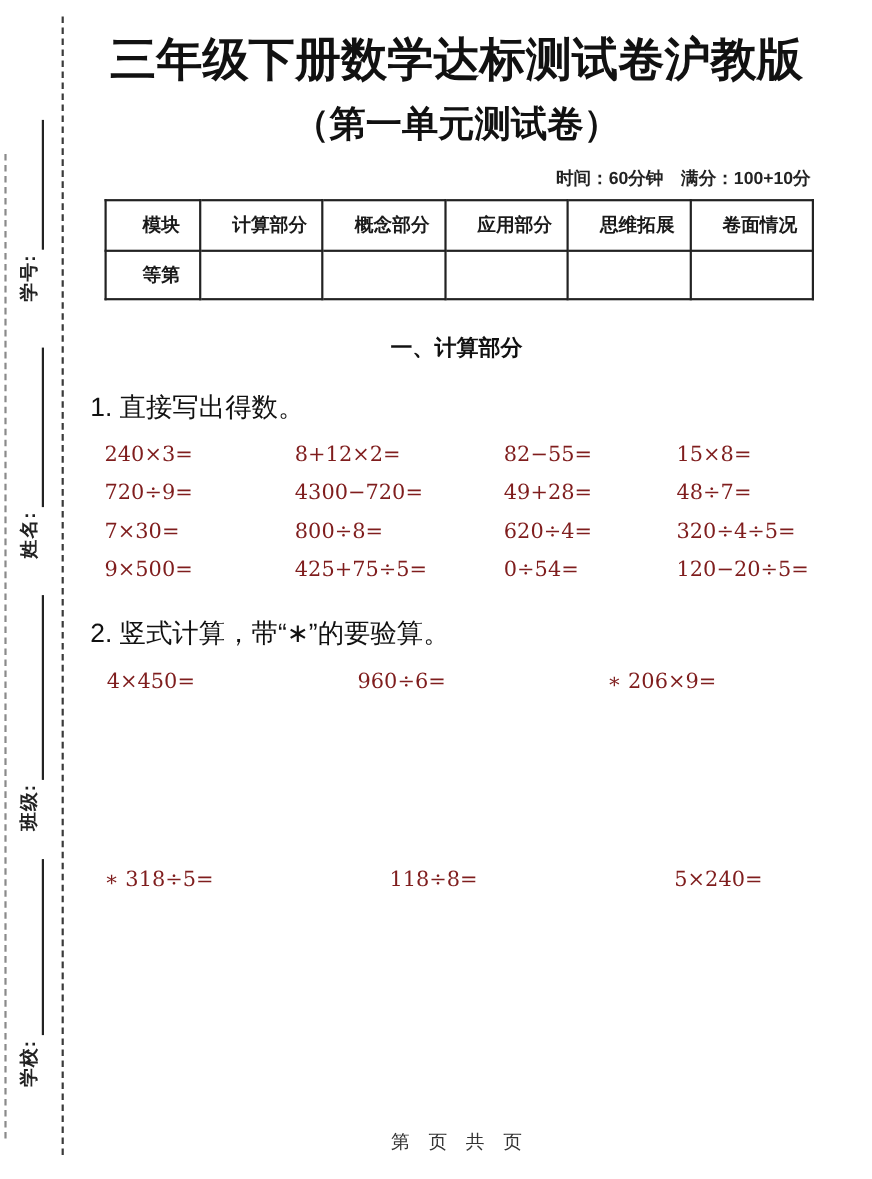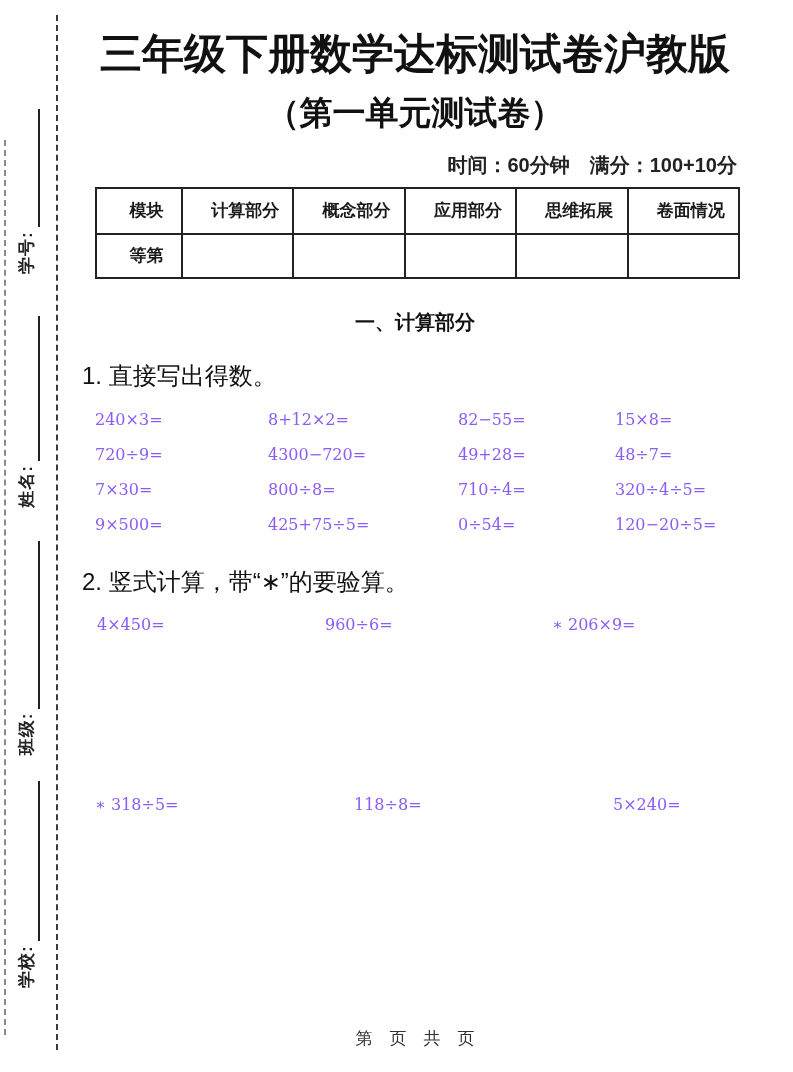--- a/index.html
+++ b/index.html
@@ -55,21 +55,21 @@
   .page-subtitle {
     margin-top: 10px;
     text-align: center;
     font-size: 33px; font-weight: bold;
     color: #111;
   }
   .exam-meta {
     margin-top: 16px;
     padding-right: 18px;
     text-align: right;
-    font-size: 20px; font-weight: bold;
+    font-size: 16px; font-weight: bold;
     color: #222;
   }
   table.score-table {
     border-collapse: collapse;
     margin: 8px 15px 0 20px;
     width: 645px;
     table-layout: fixed;
   }
   .score-table th, .score-table td {
     border: 2px solid #222;
@@ -88,21 +88,21 @@
     font-size: 20px; font-weight: bold;
     color: #111;
   }
   .q-label {
     margin: 24px 0 0 7px;
     font-size: 24px; font-weight: normal;
     color: #111;
   }
   .eq { 
     font-family: "DejaVu Serif", "Liberation Serif", serif;
-    font-size: 16px; color: #8b5cf6;
+    font-size: 19px; color: #7f1d1d;
   }
   .q1-grid {
     display: grid;
     grid-template-columns: 173px 190px 157px 1fr;
     margin: 10px 0 0 20px;
     line-height: 35px;
   }
   .q2-row1 {
     display: grid;
     grid-template-columns: 228px 227px 1fr;
@@ -167,21 +167,21 @@
     <span class="eq">240×3=</span>
     <span class="eq">8+12×2=</span>
     <span class="eq">82−55=</span>
     <span class="eq">15×8=</span>
     <span class="eq">720÷9=</span>
     <span class="eq">4300−720=</span>
     <span class="eq">49+28=</span>
     <span class="eq">48÷7=</span>
     <span class="eq">7×30=</span>
     <span class="eq">800÷8=</span>
-    <span class="eq">710÷4=</span>
+    <span class="eq">620÷4=</span>
     <span class="eq">320÷4÷5=</span>
     <span class="eq">9×500=</span>
     <span class="eq">425+75÷5=</span>
     <span class="eq">0÷54=</span>
     <span class="eq">120−20÷5=</span>
   </div>
 
   <div class="q-label">2. 竖式计算，带“∗”的要验算。</div>
 
   <div class="q2-row1">

